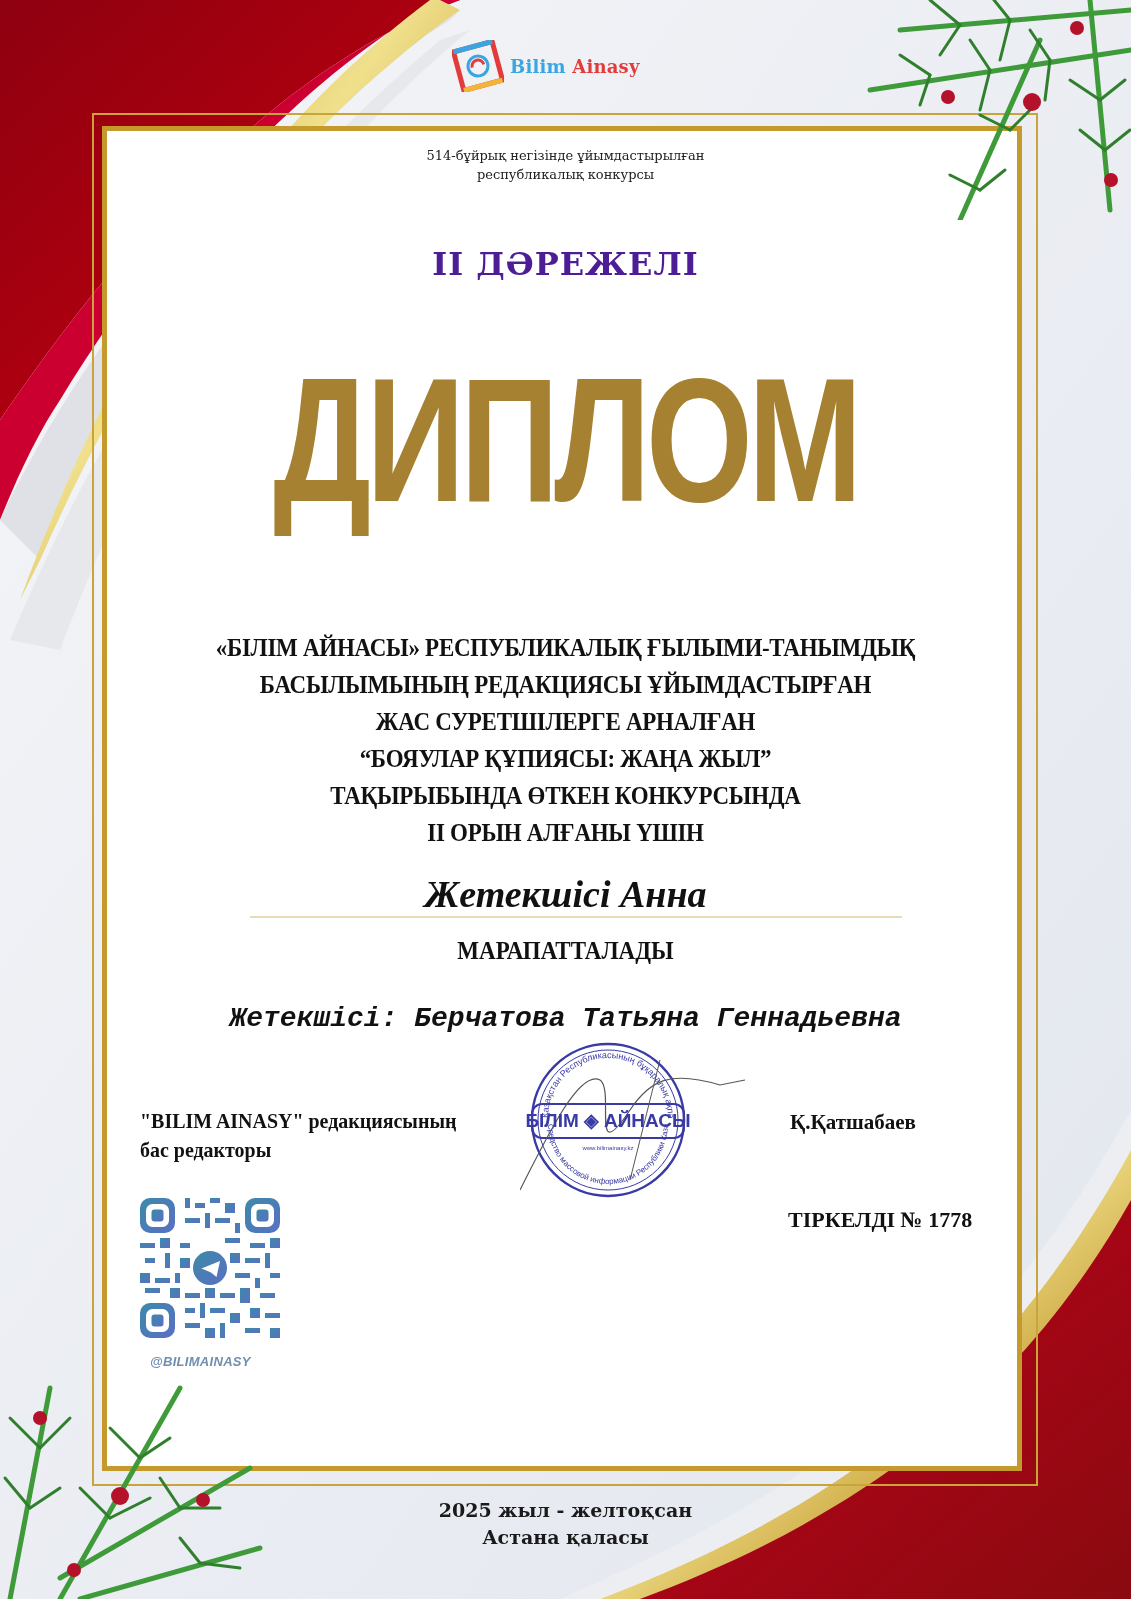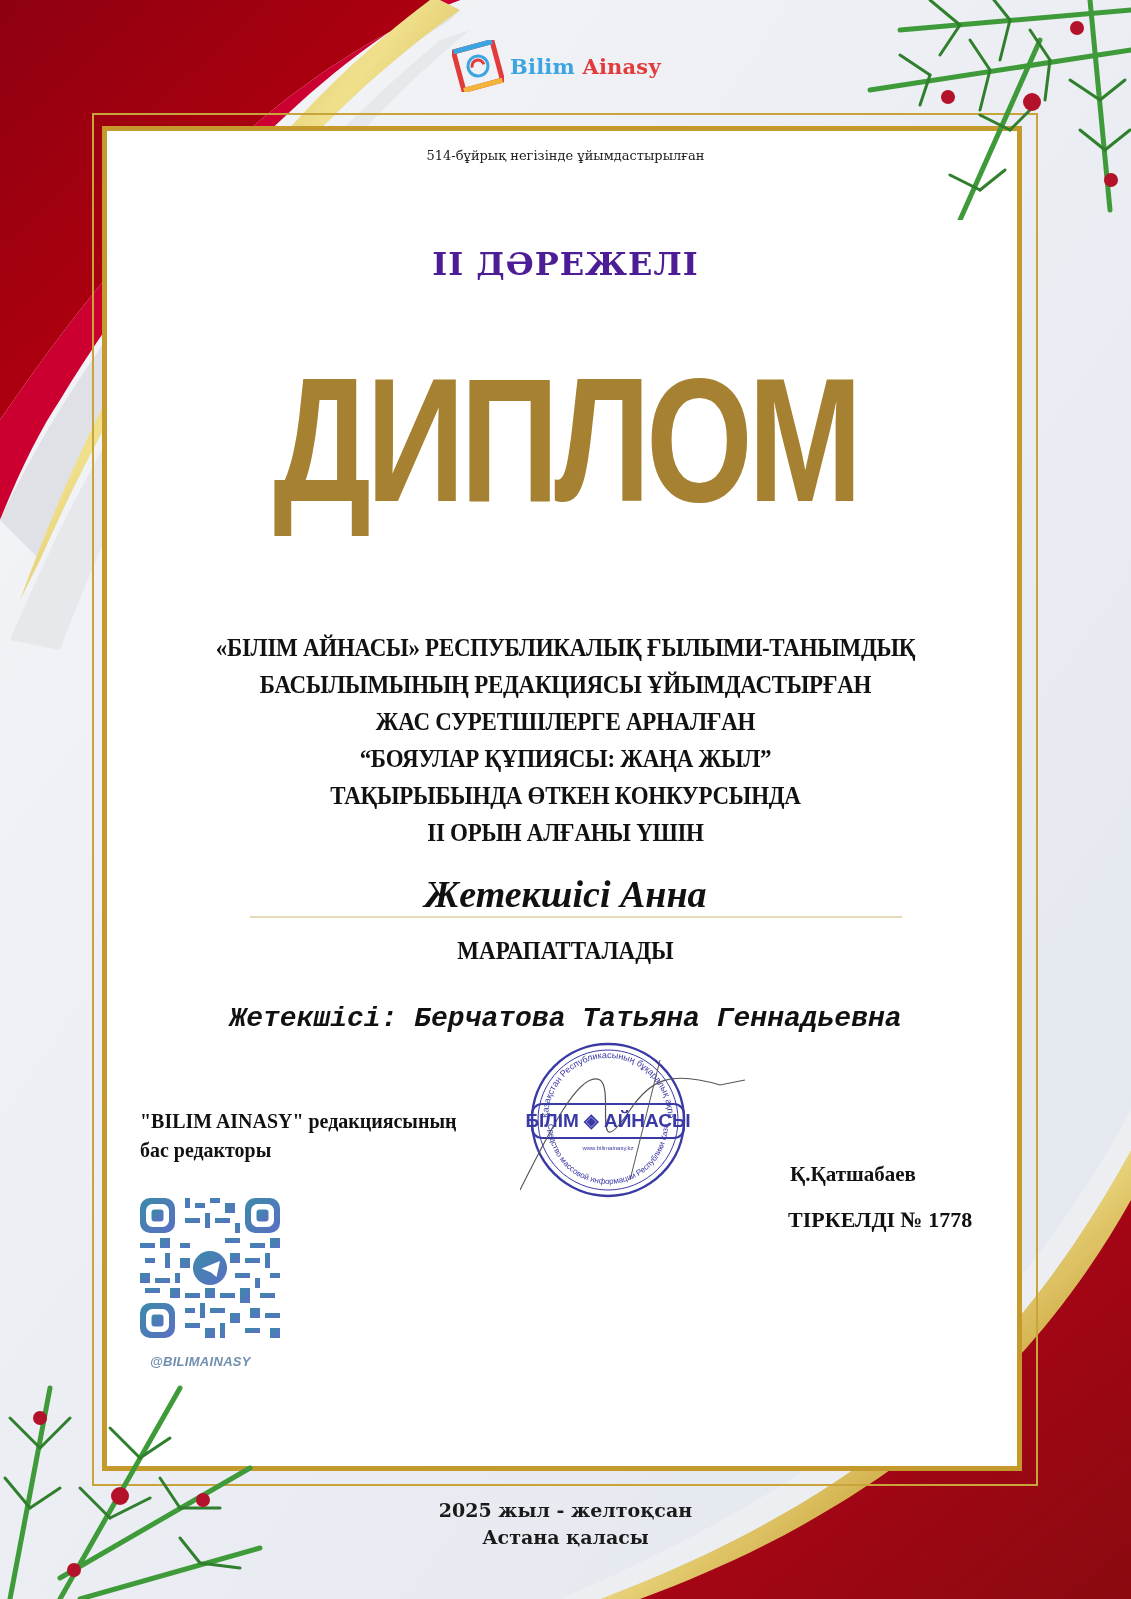--- a/index.html
+++ b/index.html
@@ -3,33 +3,33 @@
 <meta charset="utf-8">
 <style>
   html, body { margin:0; padding:0; }
   body { width:1131px; height:1599px; position:relative; overflow:hidden; background:#eef0f4; font-family:"Liberation Serif", serif; color:#111; }
   .bg { position:absolute; inset:0; }
   .abs { position:absolute; }
   .frame-outer { position:absolute; left:92px; top:113px; width:946px; height:1373px; border:2px solid #c9a43a; box-sizing:border-box; }
   .frame-inner { position:absolute; left:102px; top:126px; width:920px; height:1345px; border:5px solid #c39a2b; box-sizing:border-box; background:#ffffff; }
   .center { position:absolute; left:0; width:1131px; text-align:center; }
   .logo { position:absolute; left:452px; top:40px; display:flex; align-items:center; gap:6px; }
-  .logo-text { font-family:"DejaVu Serif", serif; font-weight:bold; font-size:21px; letter-spacing:0.2px; }
+  .logo-text { font-family:"DejaVu Serif", serif; font-weight:bold; font-size:18px; letter-spacing:0.2px; }
   .logo-text .b { color:#3aa5e0; }
   .logo-text .a { color:#e23b3b; }
   .order { top:146px; font-family:"DejaVu Serif", serif; font-size:13px; line-height:19px; color:#222; }
   .degree { top:245px; font-family:"DejaVu Serif", serif; font-weight:bold; font-size:32px; letter-spacing:1px; color:#4c1d95; }
   .diploma { top:352px; font-family:"Liberation Sans", sans-serif; font-weight:bold; font-size:176px; line-height:176px; color:#a58131; letter-spacing:-6px; transform:scaleX(0.78); transform-origin:center; }
   .reason { top:629px; font-family:"Liberation Serif", serif; font-weight:bold; font-size:25px; line-height:37px; letter-spacing:-0.3px; transform:scaleX(0.92); transform-origin:center; }
   .name { top:872px; font-family:"Liberation Serif", serif; font-style:italic; font-weight:bold; font-size:38px; }
   .name-line { position:absolute; left:250px; top:916px; width:652px; height:2px; background:#e6dcb8; }
   .awarded { top:937px; font-family:"Liberation Serif", serif; font-weight:bold; font-size:25px; transform:scaleX(0.92); transform-origin:center; }
   .mentor { top:1003px; font-family:Liberation Mono, monospace; font-style:italic; font-weight:bold; font-size:28px; }
   .sig-left { position:absolute; left:140px; top:1107px; font-family:"Liberation Serif", serif; font-weight:bold; font-size:21px; line-height:29px; transform:scaleX(0.95); transform-origin:left; }
-  .sig-right { position:absolute; left:790px; top:1162px; font-family:"Liberation Serif", serif; font-weight:bold; font-size:21px; }
+  .sig-right { position:absolute; left:790px; top:1110px; font-family:"Liberation Serif", serif; font-weight:bold; font-size:21px; }
   .reg { position:absolute; left:788px; top:1207px; font-family:"Liberation Serif", serif; font-weight:bold; font-size:22px; }
   .qr-wrap { position:absolute; left:140px; top:1198px; width:140px; height:140px; }
   .qr-handle { position:absolute; left:150px; top:1354px; font-family:"Liberation Sans", sans-serif; font-weight:bold; font-size:13px; color:#6f8fae; letter-spacing:0.3px;font-style:italic; }
   .footer { top:1497px; font-family:"DejaVu Serif", serif; font-weight:bold; font-size:19px; line-height:27px; color:#1a1a1a;text-align:center; }
   .stamp { position:absolute; left:520px; top:1040px; width:240px; height:180px; }
 </style>
 </head>
 <body>
 
 <svg class="bg" width="1131" height="1599" viewBox="0 0 1131 1599">
@@ -144,20 +144,21 @@
     </g>
   </svg>
   <span class="logo-text">
     <span class="b">Bilim</span>
     <span class="a">Ainasy</span>
   </span>
 </div>
 
 <div class="center order">
   <div>514-бұйрық негізінде ұйымдастырылған</div>
+  <div>республикалық конкурсы</div>
 </div>
 <div class="center degree">II ДӘРЕЖЕЛІ</div>
 <div class="center diploma">ДИПЛОМ</div>
 
 <div class="center reason">
   <div>«БІЛІМ АЙНАСЫ» РЕСПУБЛИКАЛЫҚ ҒЫЛЫМИ-ТАНЫМДЫҚ</div>
   <div>БАСЫЛЫМЫНЫҢ РЕДАКЦИЯСЫ ҰЙЫМДАСТЫРҒАН</div>
   <div>ЖАС СУРЕТШІЛЕРГЕ АРНАЛҒАН</div>
   <div>“БОЯУЛАР ҚҰПИЯСЫ: ЖАҢА ЖЫЛ”</div>
   <div>ТАҚЫРЫБЫНДА ӨТКЕН КОНКУРСЫНДА</div>

